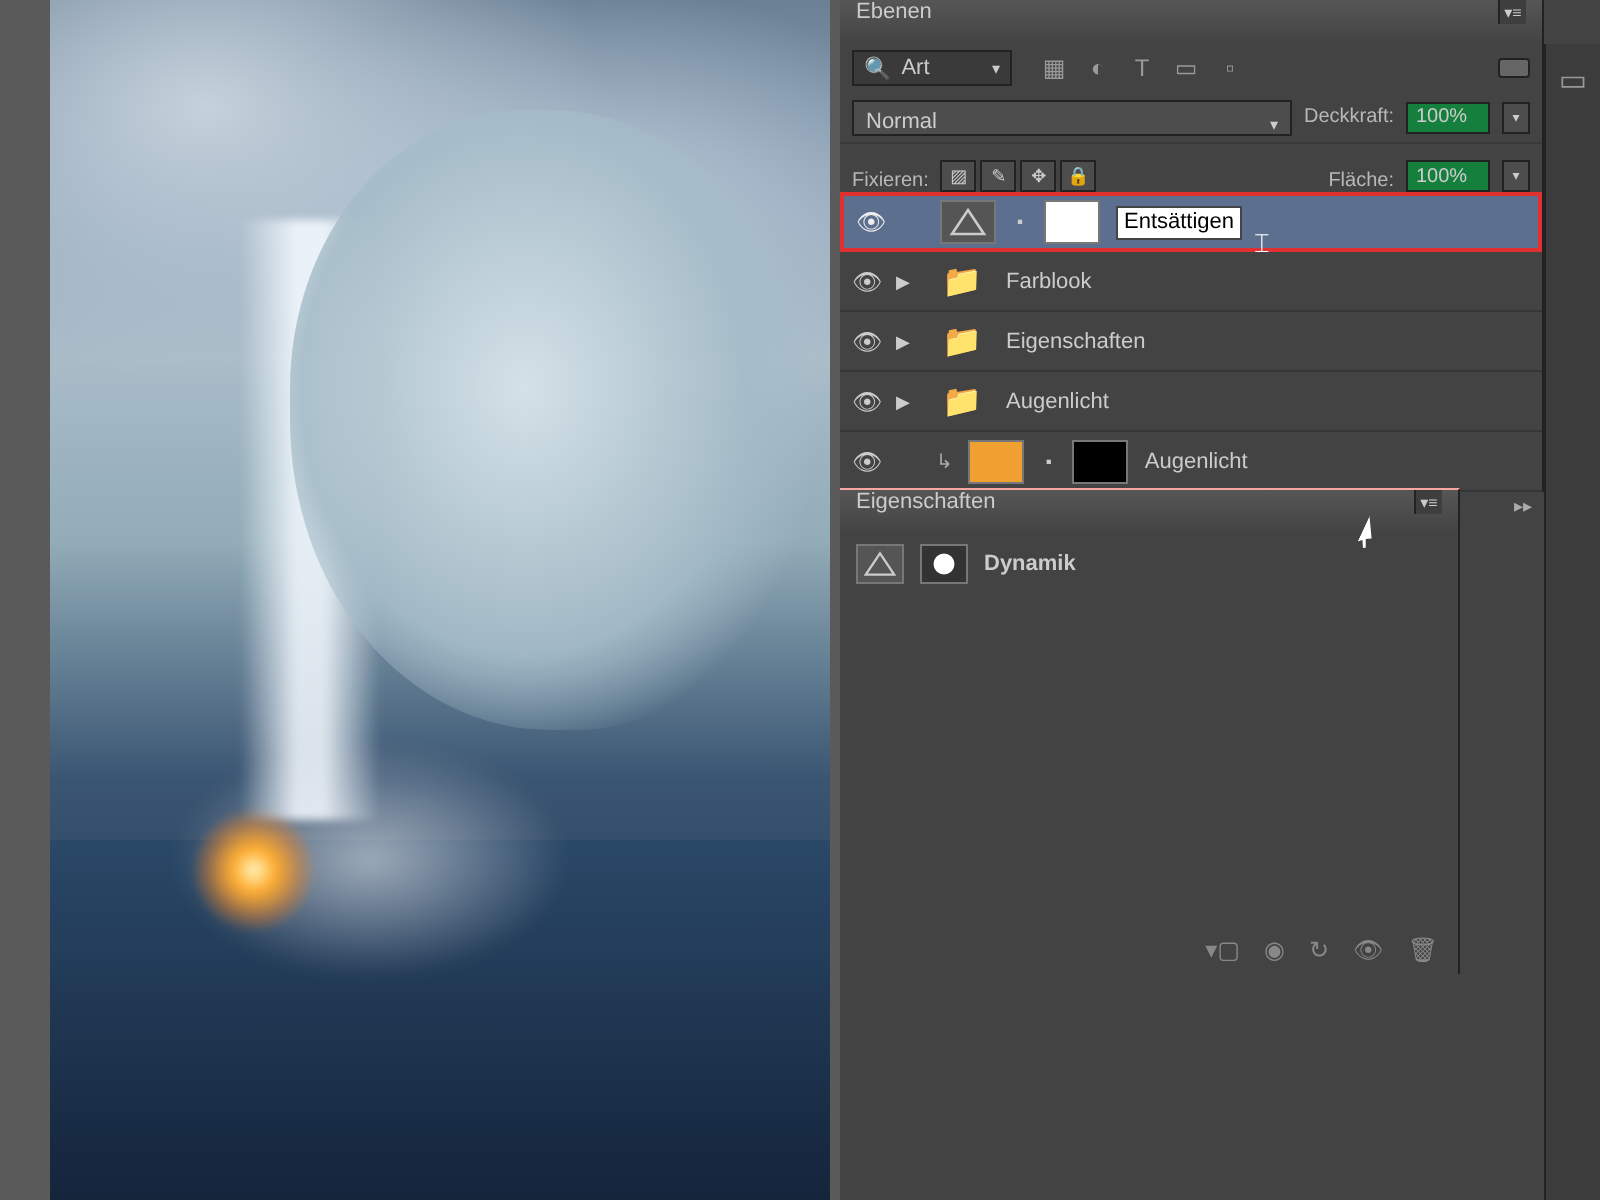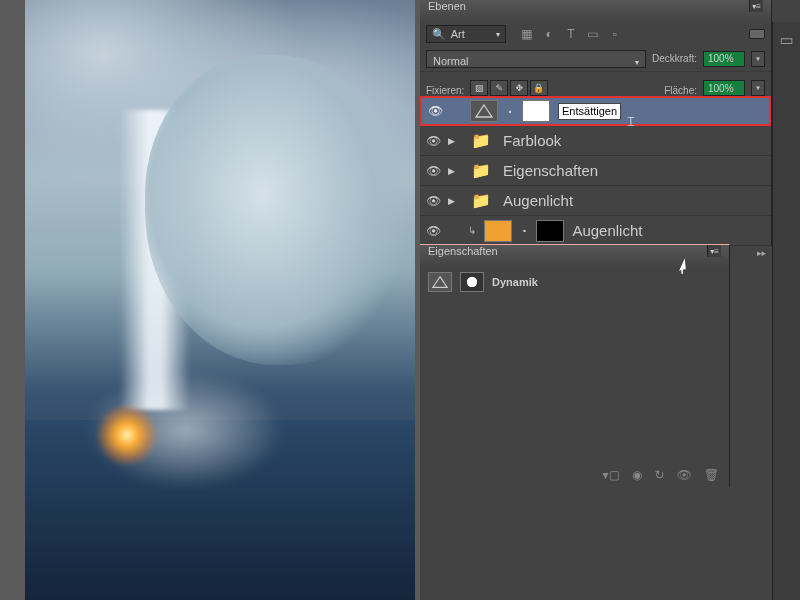--- a/index.html
+++ b/index.html
@@ -130,21 +130,21 @@
     }
     .thumb.adj {
       background:#555;
     }
     .thumb.adj svg{display:block;}
     .thumb.mask { background:#fff; }
     .thumb.mask-black { background:#000; }
     .thumb.folder { background:none; border:none; font-size:16px; }
     .thumb.color-fill { background:#f0a030; }
     .link-icon { font-size:11px; color:#ccc; width:8px; text-align:center; }
-    .lname { font-size:15px; }
+    .lname { font-size:11px; }
     .rename-box {
       background:#fff; color:#000;
       height:17px; padding:1px 3px;
       font-size:11px; display:flex; align-items:flex-start;
       border:1px solid #444;
     }
     .cursor-edit {
       position:absolute;
       font-size:13px; color:#fff;
       pointer-events:none;

